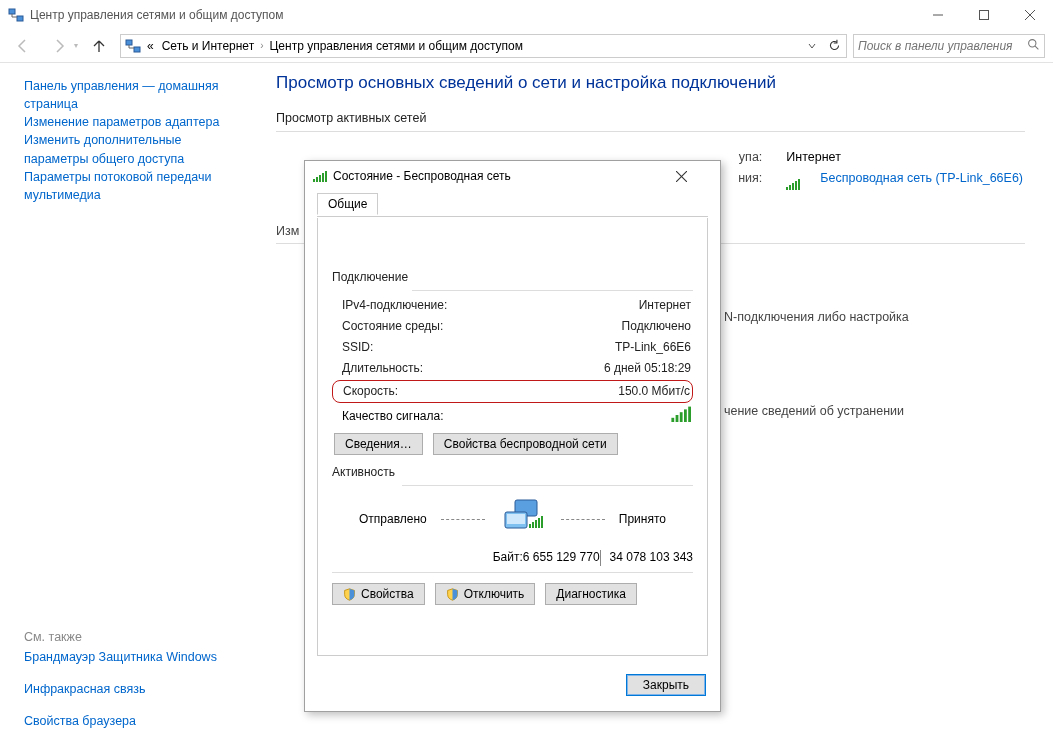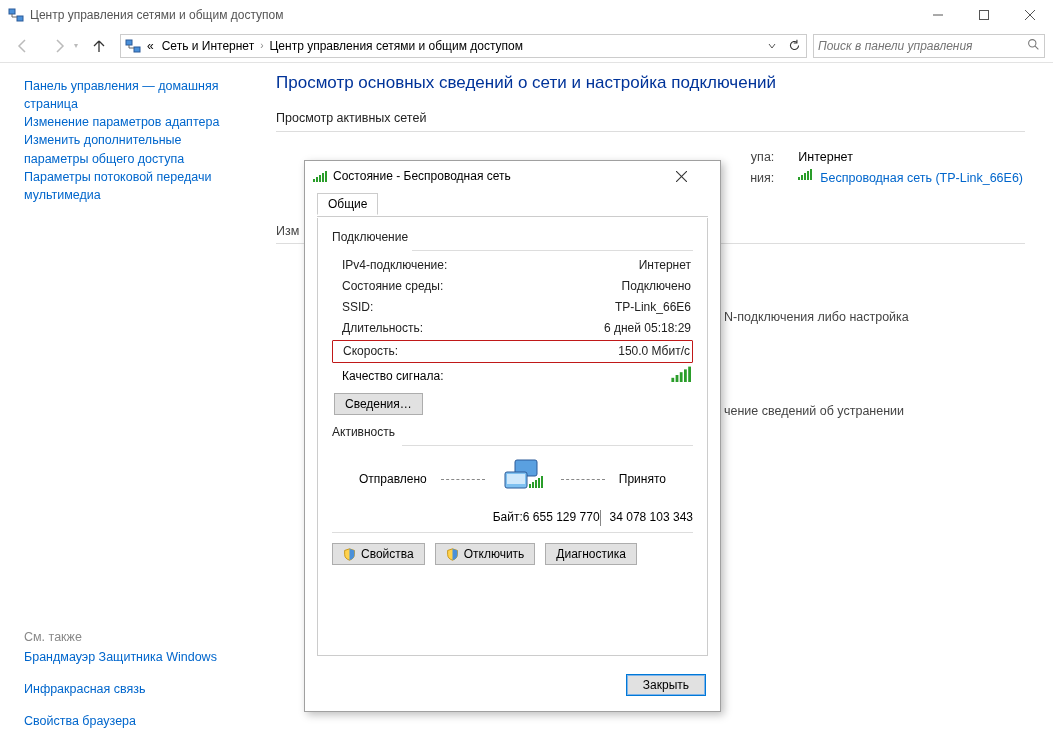--- a/index.html
+++ b/index.html
@@ -20,68 +20,68 @@
   .navarrow svg { width: 16px; height: 16px; }
   .dropdown-tiny { color: #bbb; font-size: 8px; margin-left: -6px; }
   .up-btn { color: #333; }
   .addressbar { flex: 1; height: 24px; border: 1px solid #ccc; display: flex; align-items: center; padding: 0 2px 0 4px; gap: 4px; }
   .addressbar .crumb { padding: 0 2px; }
   .addressbar .sep { color: #888; font-size: 10px; }
   .addressbar .ab-icon { width: 16px; height: 16px; }
   .addressbar .spacer { flex: 1; }
   .ab-right { display:flex; align-items:center; gap:2px; }
   .ab-rbtn { width:20px; height:22px; display:flex; align-items:center; justify-content:center; color:#555; }
-  .searchbox { width: 232px; height: 24px; border: 1px solid #ccc; display: flex; align-items: center; padding: 0 4px; }
+  .searchbox { width: 192px; height: 24px; border: 1px solid #ccc; display: flex; align-items: center; padding: 0 4px; }
   .searchbox input { border: none; outline: none; flex: 1; font-size: 12px; color: #888; font-style: italic; background: transparent; }
   .searchbox .mag { color: #777; }
 
   
   .body { display: flex; height: calc(740px - 29px - 34px); }
   .sidebar { width: 258px; padding: 14px 16px 10px 24px; display: flex; flex-direction: column; }
   .sidebar a { color: #0066cc; text-decoration: none; font-size: 12.5px; line-height: 1.45; display: block; }
   .sidebar .homepage { color: #0066cc; }
   .see-also { margin-top: auto; color: #888; font-size: 12.5px; padding-bottom:4px;}
   .sidebar-bottom { display:flex; flex-direction:column; gap:14px; }
 
   .main { flex: 1; padding: 10px 28px 0 18px; position: relative; }
   .main h1 { color: #003399; font-weight: 400; font-size: 17px; margin-bottom: 18px; }
   .section-title { color: #222; font-size: 12.5px; margin-bottom: 6px; }
   .hr { border-bottom: 1px solid #ddd; margin-bottom: 12px; }
 
   .netinfo { position: absolute; right: 30px; top: 84px; font-size: 12.5px; line-height: 1.7; }
   .netinfo .row { display:flex; gap: 8px;}
   .netinfo .lbl { color:#444; width: 60px; text-align: right; display:inline-block;}
   .netinfo .rbox { padding-left: 16px; }
-  .wlink { color: #0066cc; text-decoration: none; display:inline-flex; align-items:flex-start; gap:8px;}
+  .wlink { color: #0066cc; text-decoration: none; display:inline-flex; align-items:flex-end; gap:20px;}
   .sigbars { display:inline-flex; align-items:flex-end; gap:1px; height:12px; }
   .sigbars span { width:2px; background:#2a9d2a; }
   .sigbars span:nth-child(1){height:3px;} .sigbars span:nth-child(2){height:5px;}
   .sigbars span:nth-child(3){height:7px;} .sigbars span:nth-child(4){height:9px;}
   .sigbars span:nth-child(5){height:11px;}
 
   .back-text { color:#444; font-size: 12.5px; position: relative; }
   .izm { color:#444; font-size:12.5px; }
 
   
   .dialog { position: fixed; left: 304px; top: 160px; width: 417px; height: 552px; background: #fff; border: 1px solid #a0a0a0; box-shadow: 3px 3px 8px rgba(0,0,0,0.25); }
   .dlg-titlebar { height: 30px; display: flex; align-items: center; padding: 0 18px 0 8px; }
   .dlg-titlebar .t { flex:1; font-size: 12px; }
   .dlg-close { width:42px; height:28px; display:flex; align-items:center; justify-content:center; }
   .dlg-body { padding: 2px 12px 8px 12px; }
   .tabstrip { border-bottom: none; position: relative; height: 24px; }
   .tab { display:inline-block; border:1px solid #ccc; border-bottom: 1px solid #fff; background:#fff; padding: 3px 10px; font-size:12px; position:relative; z-index:2; }
   .tabline { border-bottom:1px solid #ccc; position:relative; top:-1px; z-index:1; }
   .panel { border:1px solid #ccc; border-top:none; padding: 12px 14px 14px 14px; height: 438px; }
 
-  .fieldset { margin-bottom: 10px; }
+  .fieldset { margin-bottom: 10px; margin-top: 40px; }
   .legend { font-size:12px; color:#222; margin-bottom: 6px; }
   .kv { display:flex; justify-content:space-between; font-size:12px; line-height: 1.75; padding-left: 10px; padding-right: 2px;}
   .kv .k { color:#222; }
   .kv .v { color:#222; }
-  .kv.hl { border: 1.5px solid #c01818; border-radius: 1px; margin-top:1px; }
+  .kv.hl { border: 1.5px solid #c01818; border-radius: 8px; margin-top:1px; }
 
   .quality-row { display:flex; justify-content:space-between; align-items:center; padding: 6px 2px 10px 10px; }
   .btnrow { display:flex; gap: 10px; padding: 0 0 0 2px; }
   .btn { border:1px solid #adadad; background:#e1e1e1; font-size:12px; padding: 3px 10px; display:inline-flex; align-items:center; gap:5px; cursor: default; }
   .btn .shield { width:13px; height:13px; }
 
   .activity { margin-top: 10px; }
   .act-mid { display:flex; justify-content:center; align-items:center; gap:14px; padding: 6px 0 4px 0; }
   .act-label { font-size:12px; }
   .computers { width:48px; height:42px; position:relative; }
@@ -282,20 +282,21 @@
           <span class="sigbars" style="transform:scale(1.4); transform-origin:right bottom;">
               <span></span>
               <span></span>
               <span></span>
               <span></span>
               <span></span>
             </span>
         </div>
         <div class="btnrow">
           <span class="btn">Сведения…</span>
+          <span class="btn">Свойства беспроводной сети</span>
         </div>
       </div>
 
       <div class="fieldset activity">
         <div class="legend">Активность</div>
         <div style="border-top:1px solid #ddd; margin-bottom:6px; margin-left:70px;"></div>
         <div class="act-mid">
           <span class="act-label">Отправлено</span>
           <span class="dash"></span>
           <span class="computers">

